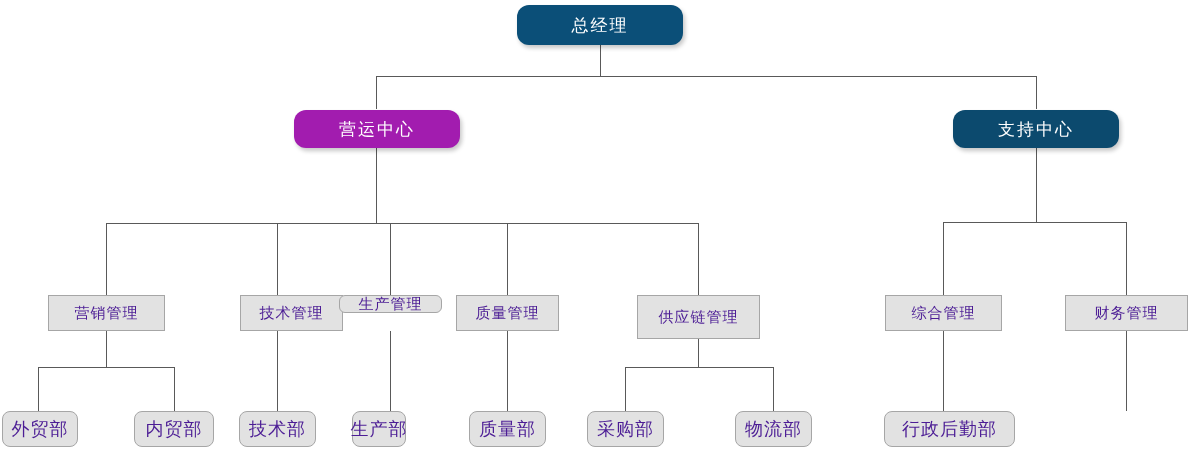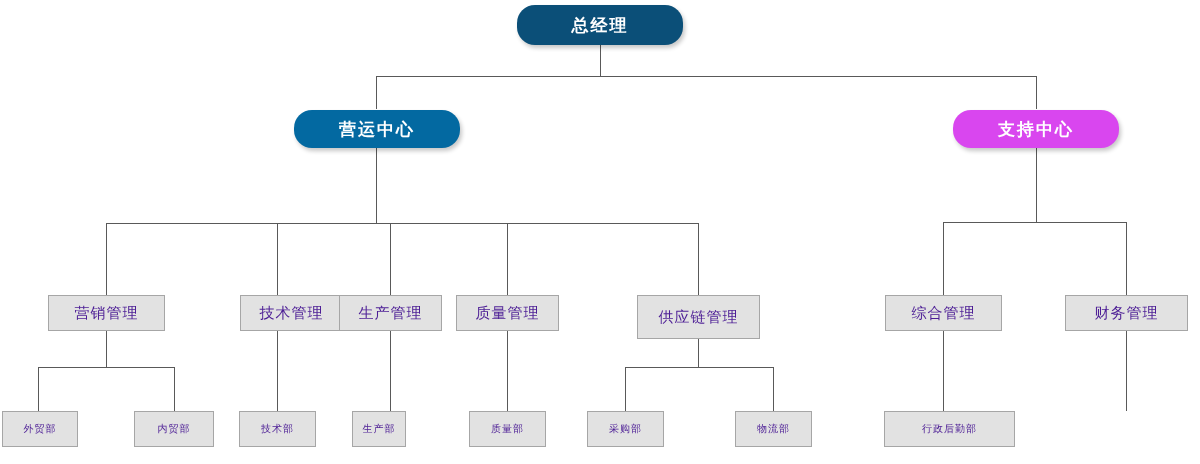--- a/index.html
+++ b/index.html
@@ -32,47 +32,48 @@
     box-sizing: border-box;
     display: flex;
     align-items: center;
     justify-content: center;
     text-align: center;
     white-space: nowrap;
   }
 
   
   .node.pill {
-    border-radius: 18px;
+    border-radius: 12px;
     color: #ffffff;
     font-size: 17px;
-    font-weight: bold;
+    font-weight: normal;
     letter-spacing: 2px;
     box-shadow: 2px 3px 4px rgba(0,0,0,0.22);
   }
   .node.pill.root {
     background: #0b4f78;
   }
   .node.pill.ops {
-    background: #0369a1;
+    background: #a21caf;
   }
   .node.pill.support {
-    background: #d946ef;
+    background: #0c4a6e;
   }
 
   
   .node.box {
     background: #e2e2e2;
     border: 1px solid #a6a6a6;
     color: #4c1d95;
     font-size: 15px;
     letter-spacing: 1px;
   }
   .node.box.dept {
-    font-size: 10px;
+    font-size: 18px;
+    border-radius: 8px;
   }
 </style>
 </head>
 <body>
 
 <div id="org-chart">
 
   <div class="line v" style="left:600px; top:45px; height:31px;"></div>
   <div class="line h" style="left:376px; top:76px; width:660px;"></div>
   <div class="line v" style="left:376px; top:76px; height:33px;"></div>
@@ -107,21 +108,21 @@
   <div class="line v" style="left:625px; top:367px; height:44px;"></div>
   <div class="line v" style="left:773px; top:367px; height:44px;"></div>
 
   <div class="node pill root" style="left:517px; top:5px; width:166px; height:40px;">总经理</div>
 
   <div class="node pill ops" style="left:294px; top:110px; width:166px; height:38px;">营运中心</div>
   <div class="node pill support" style="left:953px; top:110px; width:166px; height:38px;">支持中心</div>
 
   <div class="node box" style="left:48px; top:295px; width:117px; height:36px;">营销管理</div>
   <div class="node box" style="left:240px; top:295px; width:103px; height:36px;">技术管理</div>
-  <div class="node box" style="left:339px; top:295px; width:103px; height:36px;">生产管理</div>
+  <div class="node box" style="left:339px; top:295px; width:103px; height:18px;border-radius:6px;">生产管理</div>
   <div class="node box" style="left:456px; top:295px; width:103px; height:36px;">质量管理</div>
   <div class="node box" style="left:637px; top:295px; width:123px; height:44px;">供应链管理</div>
   <div class="node box" style="left:885px; top:295px; width:117px; height:36px;">综合管理</div>
   <div class="node box" style="left:1065px; top:295px; width:123px; height:36px;">财务管理</div>
 
   <div class="node box dept" style="left:2px; top:411px; width:76px; height:36px;">外贸部</div>
   <div class="node box dept" style="left:134px; top:411px; width:80px; height:36px;">内贸部</div>
   <div class="node box dept" style="left:239px; top:411px; width:77px; height:36px;">技术部</div>
   <div class="node box dept" style="left:352px; top:411px; width:54px; height:36px;">生产部</div>
   <div class="node box dept" style="left:469px; top:411px; width:77px; height:36px;">质量部</div>

